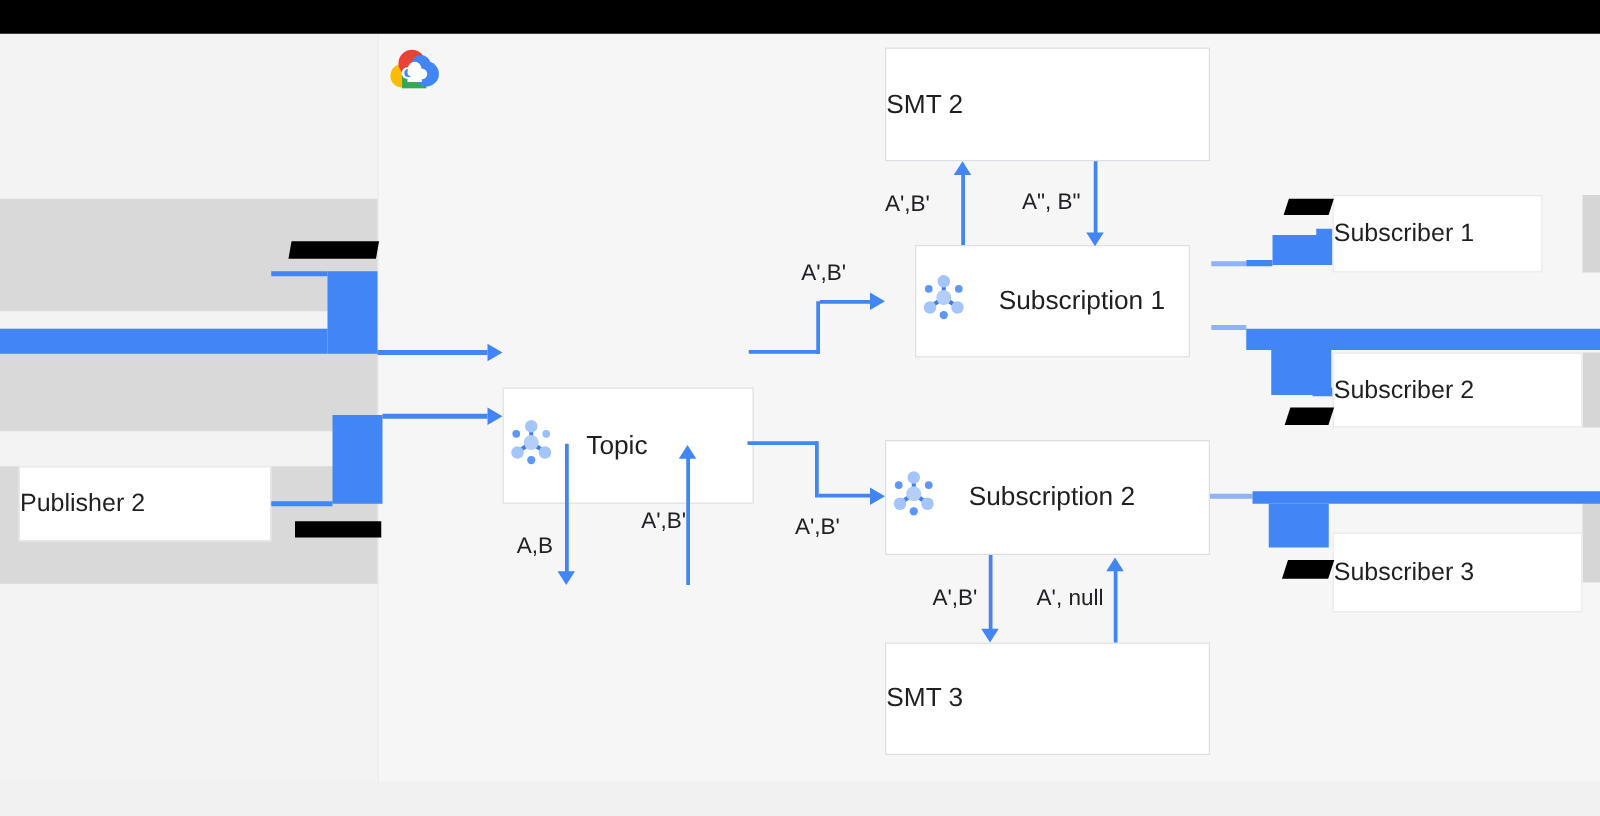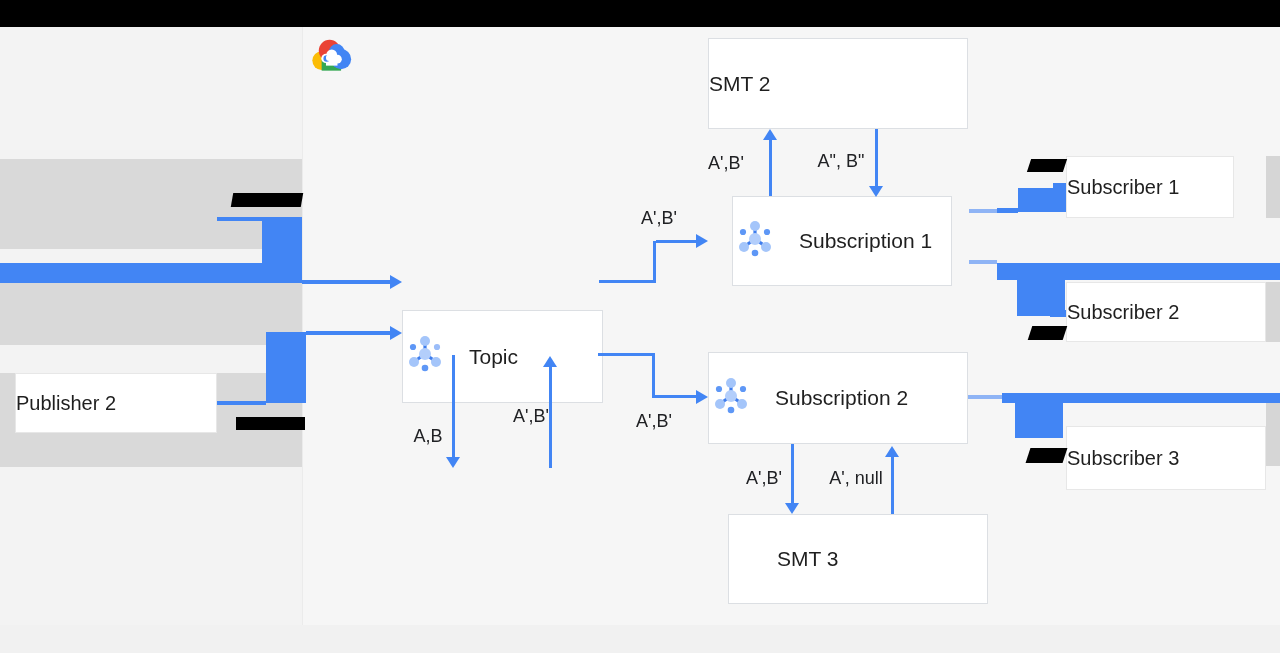--- a/index.html
+++ b/index.html
@@ -147,21 +147,21 @@
         <circle cx="11" cy="30" r="5" fill="#a4c5fa"></circle>
         <circle cx="33" cy="30" r="5" fill="#a4c5fa"></circle>
         <circle cx="10" cy="15" r="3.1" fill="#5e97f6"></circle>
         <circle cx="34" cy="15" r="3.1" fill="#5e97f6"></circle>
         <circle cx="22" cy="36" r="3.3" fill="#5e97f6"></circle>
       </svg>
     </span>
     <span>Subscription 2</span>
   </div>
 
-  <div class="abs node" style="left:728px;top:514px;width:260px;height:90px;padding-left:48px;">
+  <div class="abs node" style="left:708px;top:514px;width:260px;height:90px;">
     <span>SMT 3</span>
   </div>
 
   <div class="abs right-strip" style="left:1266px;top:156px;width:14px;height:62px;"></div>
   <div class="abs right-strip" style="left:1266px;top:282px;width:14px;height:60px;"></div>
   <div class="abs right-strip" style="left:1266px;top:402px;width:14px;height:64px;"></div>
 
   <div class="abs blue-light" style="left:969px;top:209px;width:28px;height:4px;"></div>
   <div class="abs blue" style="left:997px;top:208px;width:21px;height:5px;"></div>
   <div class="abs blue" style="left:1018px;top:188px;width:48px;height:24px;"></div>

